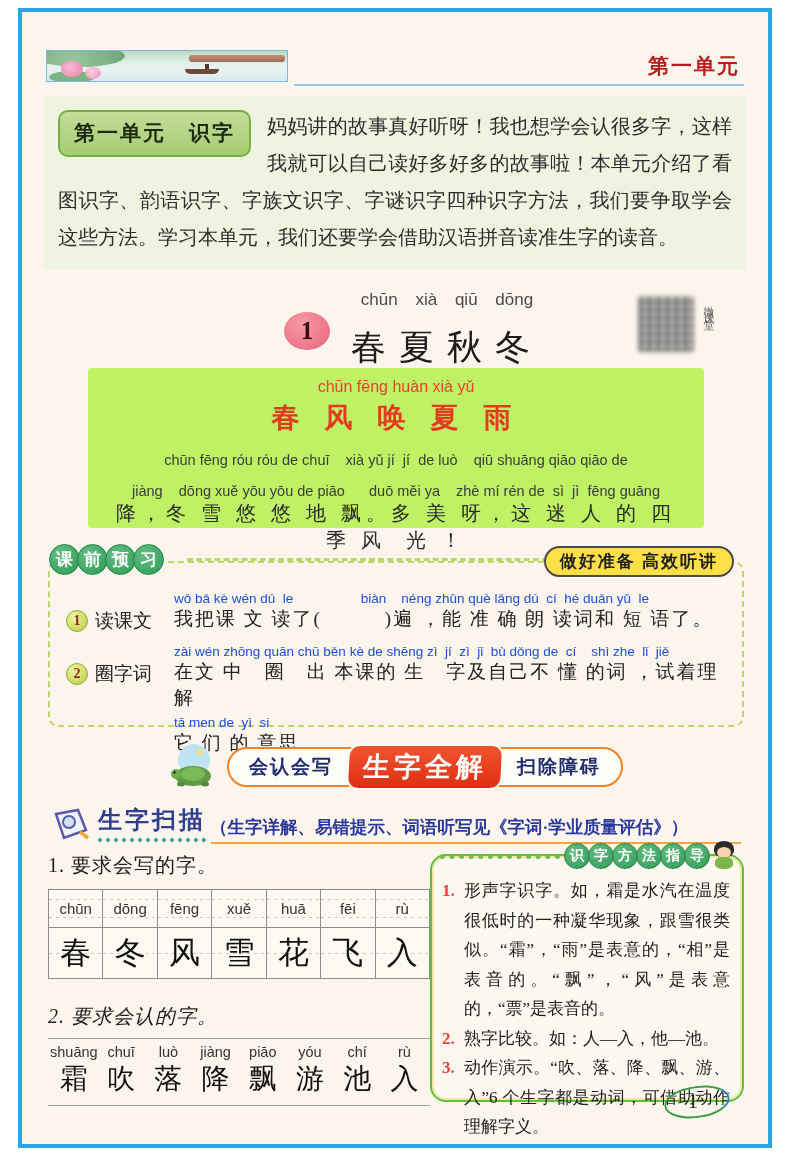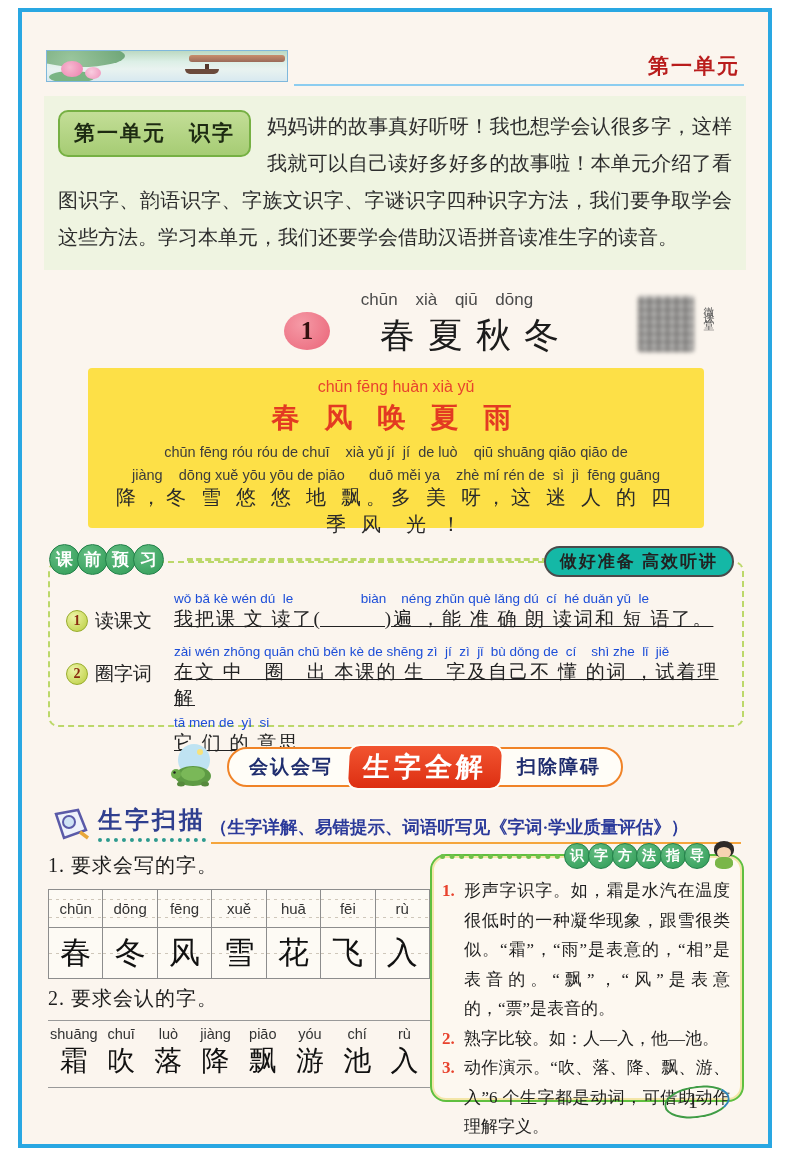--- a/index.html
+++ b/index.html
@@ -38,58 +38,58 @@
     border:2px solid #76b043; border-radius:10px; padding:3px 14px; font-size:21px; font-weight:bold;
     color:#1d2a12; letter-spacing:2px; }
 
   
   .lesson { position:absolute; left:0; top:270px; width:100%; height:86px; }
   .lesson-num { position:absolute; left:262px; top:30px; width:46px; height:38px; border-radius:50%;
     background:radial-gradient(circle at 38% 32%,#f59aa6,#ea6478); display:flex; align-items:center;
     justify-content:center; font-size:25px; font-weight:bold; color:#33100f; }
   .title-block { position:absolute; left:300px; top:8px; width:250px; text-align:center; }
   .title-py { font-size:17px; color:#4a4a4a; word-spacing:13px; }
-  .title-zh { font-size:35px; color:#1c1c1c; letter-spacing:13px; margin-top:2px;text-align:right; }
+  .title-zh { font-size:35px; color:#1c1c1c; letter-spacing:13px; margin-top:14px; }
   .qr { position:absolute; right:74px; top:14px; width:56px; height:56px; border-radius:3px;
     background-image:repeating-linear-gradient(0deg,#909090 0 4px,#cfcfcf 4px 8px),
       repeating-linear-gradient(90deg,#888 0 5px,#d6d6d6 5px 9px);
     background-blend-mode:multiply; filter:blur(2px); opacity:.75; }
   .qr-cap { position:absolute; right:52px; top:16px; writing-mode:vertical-rl; font-size:11px;
     color:#5a5a5a; letter-spacing:6px; }
 
   
-  .poem { position:absolute; left:66px; top:356px; width:616px; height:160px; background:#fde047;
+  .poem { position:absolute; left:66px; top:356px; width:616px; height:160px; background:#bef264;
     border-radius:4px; padding:10px 18px 8px; text-align:center; }
   .poem-head { display:flex; justify-content:center; gap:56px; }
   .ph-py { font-size:16px; color:#e8432e; }
   .ph-zh { font-size:28px; font-weight:bold; color:#e33a22; letter-spacing:9px; margin-top:3px; }
-  .poem-py { font-size:14.5px; color:#3c3c3c; margin-top:7px; font-family:"Liberation Sans","DejaVu Sans",sans-serif; }
+  .poem-py { font-size:14.5px; color:#3c3c3c; margin-top:15px; font-family:"Liberation Sans","DejaVu Sans",sans-serif; }
   .poem-zh { font-size:20px; color:#2a2a2a; letter-spacing:5px; margin-top:1px; }
 
   
   .pv-box { position:absolute; left:26px; top:549px; width:696px; height:166px;
     border:2px dashed #bcd86a; border-radius:10px; }
   .pv-badge { position:absolute; left:30px; top:532px; display:flex; }
   .b-circle { width:31px; height:31px; border-radius:50%; margin-left:-3px;
     background:radial-gradient(circle at 35% 30%,#63bd82,#2e9b55); border:1px solid #23814a;
     color:#fff; font-weight:bold; font-size:17px; display:flex; align-items:center; justify-content:center; }
   .pv-dash1 { position:absolute; left:165px; top:546px; width:370px; border-top:3px dashed #bcd86a; }
   .pv-tag { position:absolute; right:34px; top:534px; border:2px solid #4a4a4a; border-radius:16px;
-    background:#14b8a6; padding:2px 14px; font-size:17px; font-weight:bold; color:#222; letter-spacing:2px; }
+    background:#fde047; padding:2px 14px; font-size:17px; font-weight:bold; color:#222; letter-spacing:2px; }
   .pv-item { display:flex; align-items:flex-start; padding:0 16px; }
   .pv-item1 { margin-top:28px; }
   .pv-item2 { margin-top:10px; }
   .pv-left { flex:none; width:108px; display:flex; align-items:center; gap:7px; margin-top:17px; }
   .num-ball { width:22px; height:22px; border-radius:50%; flex:none;
     background:radial-gradient(circle at 35% 30%,#eef5a8,#b9cc3c); border:1px solid #98ad2c;
     color:#8a2a10; font-weight:bold; font-size:14px; display:flex; align-items:center; justify-content:center; }
   .pv-label { font-size:19px; color:#222; }
   .pv-content { flex:1; }
   .pv-py { font-size:13.5px; color:#1d4ed8; font-family:"Liberation Sans","DejaVu Sans",sans-serif; }
-  .pv-zh { font-size:19px; color:#222; letter-spacing:2px;text-decoration:underline; }
+  .pv-zh { font-size:19px; color:#222; letter-spacing:2px; }
 
   
   .gz-row { position:absolute; left:0; top:730px; width:100%; display:flex; justify-content:center;
     align-items:center; gap:6px; }
   .gz-pill { display:flex; align-items:center; gap:16px; border:2.5px solid #f08327; border-radius:26px;
     background:#fffdf7; padding:5px 20px; }
   .gz-side { font-size:19px; font-weight:bold; color:#1f2d6e; letter-spacing:2px; }
   .gz-red { background:linear-gradient(180deg,#f25430,#dd2f12); color:#fff; font-size:27px; font-weight:bold;
     letter-spacing:4px; padding:3px 14px; border-radius:10px; margin:-10px 0; transform:skewX(-3deg);
     box-shadow:0 0 0 2px #fffdf7; }
@@ -111,21 +111,21 @@
   .wcell:last-child { border-right:none; }
   .py-row .wcell { height:37px; font-size:15px; color:#333;
     font-family:"Liberation Sans","DejaVu Sans",sans-serif;
     background-image:linear-gradient(90deg,transparent 0, transparent 0),
       repeating-linear-gradient(90deg,#cfc7ba 0 3px,transparent 3px 7px),
       repeating-linear-gradient(90deg,#cfc7ba 0 3px,transparent 3px 7px);
     background-size:0 0,100% 1px,100% 1px; background-position:0 0,0 9px,0 27px; background-repeat:no-repeat; }
   .zh-row .wcell { height:50px; font-size:31px; color:#111;
     background-image:repeating-linear-gradient(90deg,#cfc7ba 0 3px,transparent 3px 7px);
     background-size:100% 1px; background-position:0 25px; background-repeat:no-repeat; }
-  .sec2 { margin-top:6px; }
+  .sec2 { margin-top:24px;font-style:italic; }
   .rtable { margin-top:8px; border-top:1.5px solid #999; border-bottom:1.5px solid #999; padding:5px 2px 7px; }
   .rrow { display:flex; }
   .rcell { flex:1; text-align:center; }
   .rpy { font-size:14.5px; color:#333; font-family:"Liberation Sans","DejaVu Sans",sans-serif; }
   .rzh { font-size:28px; color:#111; }
 
   
   .tips-box { position:absolute; left:408px; top:842px; width:314px; height:248px;
     border:2.5px solid #5fbf3f; border-radius:16px; background:#fdf8f0;
     box-shadow:inset 0 0 0 2px #f4e6a8; }

